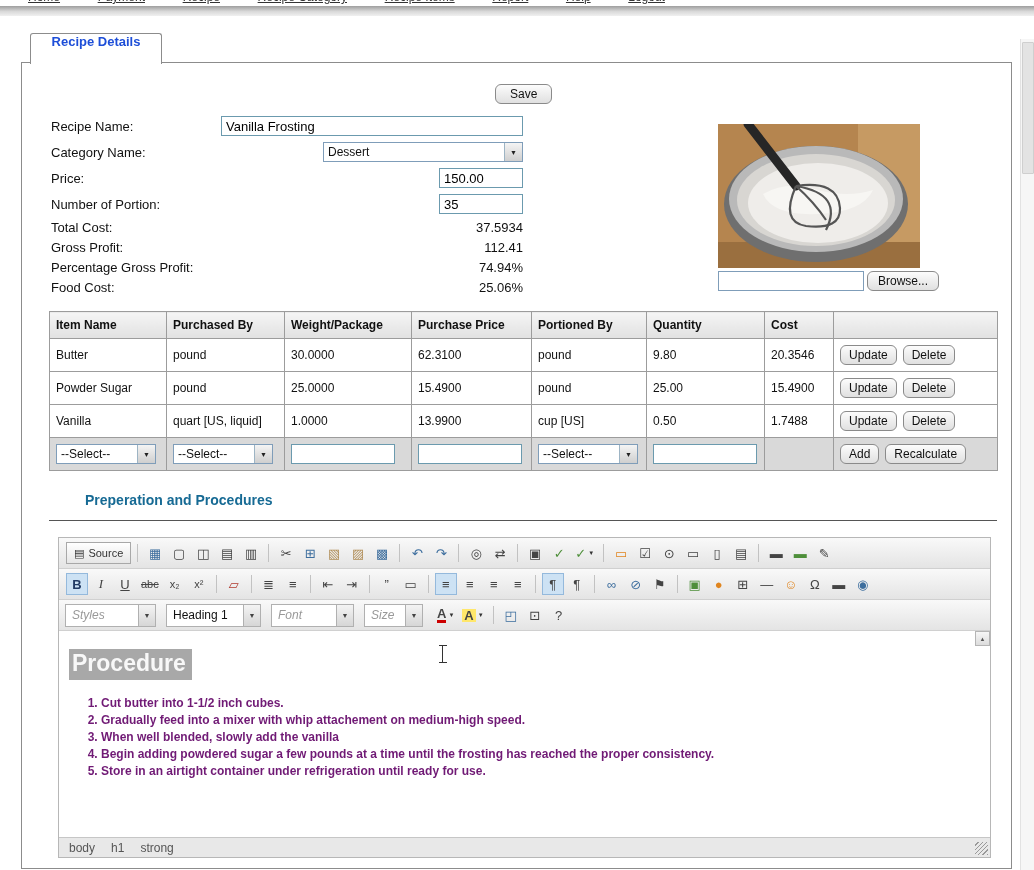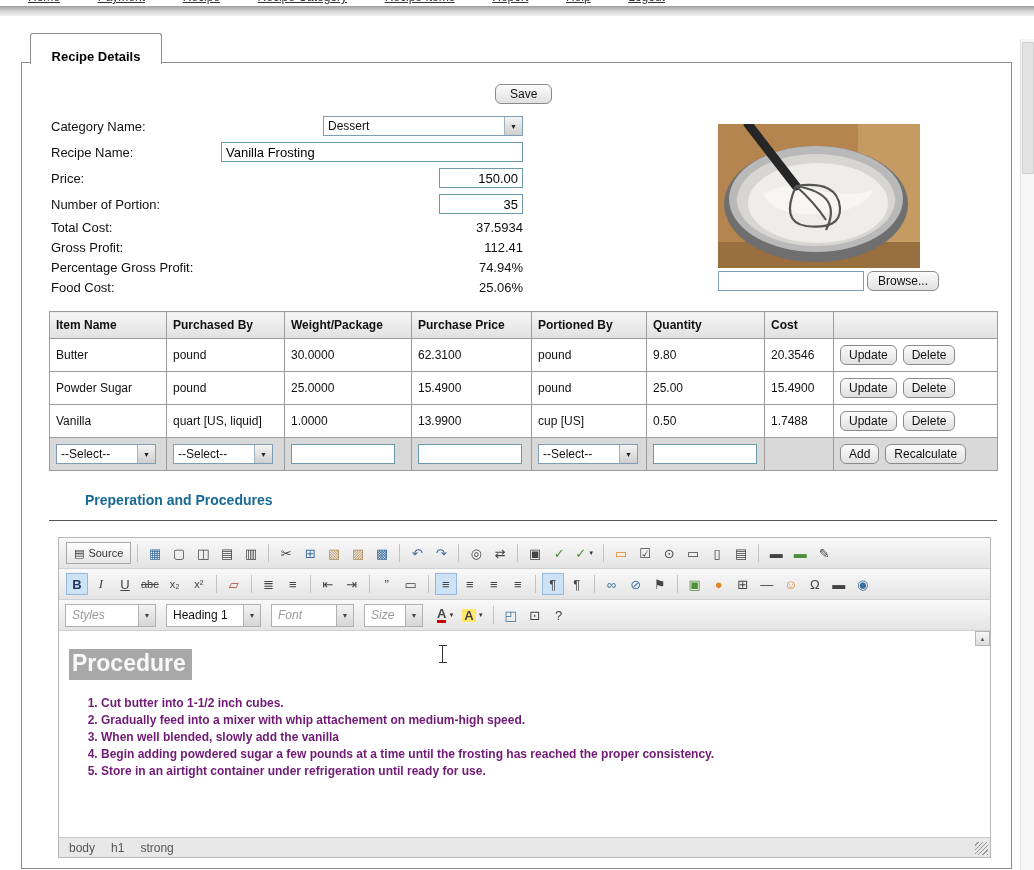--- a/index.html
+++ b/index.html
@@ -9,39 +9,39 @@
   
   .top-strip{position:absolute;top:0;left:0;right:0;height:16px;overflow:hidden;}
   .nav-links{position:absolute;top:-11px;left:28px;white-space:nowrap;}
   .nav-links a{font-size:12px;color:#333;margin-right:34px;text-decoration:underline;cursor:pointer;}
   .menu-bar{position:absolute;top:6px;left:0;right:0;height:10px;
             background:linear-gradient(180deg,#9e9e9e,#d9d9d9 55%,#f0f0f0);}
 
   
   .tab{position:absolute;left:30px;top:33px;width:130px;height:30px;background:#fff;
        border:1px solid #8c8c8c;border-bottom:0;border-radius:3px 3px 0 0;z-index:3;
-       display:flex;align-items:flex-end;justify-content:center;font-weight:bold;
-       color:#000000;font-size:13px;cursor:pointer;}
+       display:flex;align-items:flex-start;justify-content:center;font-weight:bold;
+       color:#1d4ed8;font-size:13px;cursor:pointer;}
   .main-box{position:absolute;left:21px;top:62px;width:989px;height:805px;
             border:1px solid #8c8c8c;background:#fff;z-index:2;}
 
   .btn{font-family:inherit;font-size:12px;color:#111;background:linear-gradient(#fcfcfc,#e0e0e0);
        border:1px solid #8a8a8a;border-radius:6px;padding:2px 10px;cursor:pointer;white-space:nowrap;}
   .save-btn{position:absolute;left:473px;top:21px;padding:2px 14px;}
 
   
   .form-area{position:absolute;left:29px;top:50px;width:472px;}
   .frow{display:flex;align-items:center;height:26px;}
   .frow.static{height:20px;}
   .flabel{width:170px;flex:none;font-size:13px;}
   .ffield{flex:1;display:flex;justify-content:flex-end;align-items:center;}
   .fvalue{flex:1;text-align:right;font-size:13px;}
   .txt{height:20px;border:1px solid #6b9aae;font-size:13px;padding:0 4px;box-sizing:border-box;
        font-family:inherit;background:#fff;}
-  .wfull{width:100%;} .w84{width:84px;text-align:right;} .w104{width:104px;} 
+  .wfull{width:100%;} .w84{width:84px;text-align:left;} .w104{width:104px;} 
   .select{height:20px;border:1px solid #7f9db9;background:#fff;display:flex;align-items:center;
           box-sizing:border-box;cursor:pointer;}
   .select .sel-text{flex:1;padding:0 4px;font-size:12px;white-space:nowrap;overflow:hidden;}
   .dd-btn{width:17px;align-self:stretch;background:linear-gradient(#f4f4f4,#cfcfcf);
           border-left:1px solid #9db4c4;display:flex;align-items:center;justify-content:center;
           font-size:7px;color:#222;}
   .w200{width:200px;} .w100{width:100px;}
 
   
   .photo{position:absolute;left:696px;top:61px;width:202px;height:144px;overflow:hidden;}
@@ -141,33 +141,33 @@
   <div class="tab">
     <span>Recipe Details</span>
   </div>
 
   <div class="main-box">
 
     <button class="btn save-btn">Save</button>
 
     <div class="form-area">
       <div class="frow">
+        <span class="flabel">Recipe Name:</span>
+        <span class="ffield">
+            <input class="txt wfull" value="Vanilla Frosting" style="">
+          </span>
+      </div>
+      <div class="frow">
         <span class="flabel">Category Name:</span>
         <span class="ffield">
           <div class="select w200">
             <span class="sel-text">Dessert</span>
             <span class="dd-btn">▼</span>
           </div>
         </span>
-      </div>
-      <div class="frow">
-        <span class="flabel">Recipe Name:</span>
-        <span class="ffield">
-            <input class="txt wfull" value="Vanilla Frosting" style="">
-          </span>
       </div>
       <div class="frow">
         <span class="flabel">Price:</span>
         <span class="ffield">
             <input class="txt w84" value="150.00" style="">
           </span>
       </div>
       <div class="frow">
         <span class="flabel">Number of Portion:</span>
         <span class="ffield">

